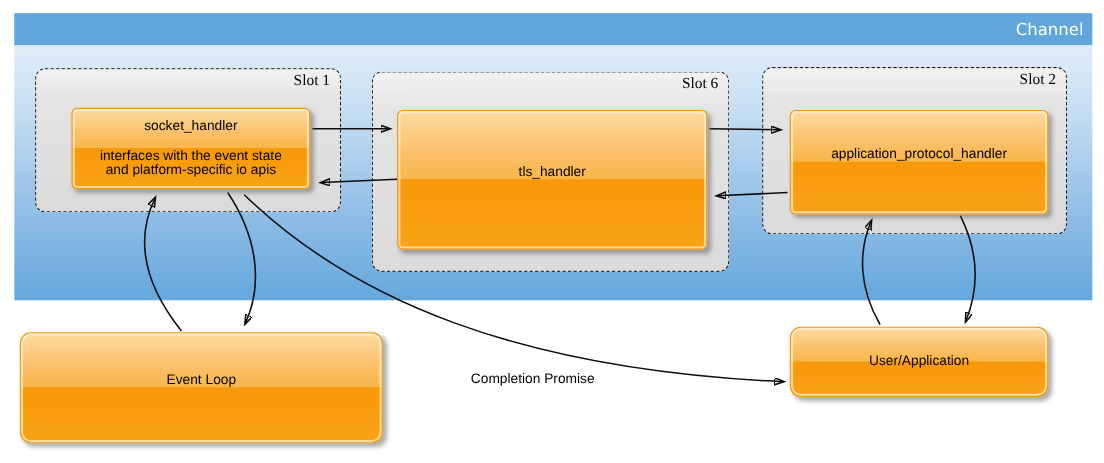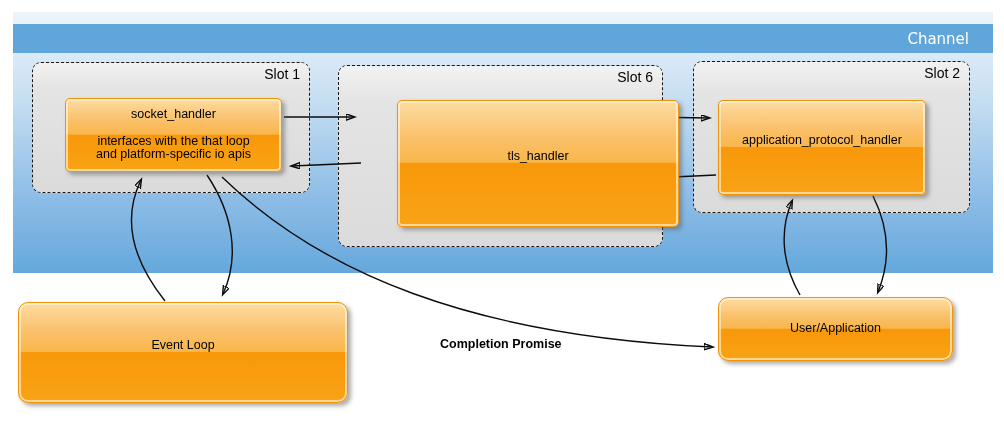--- a/index.html
+++ b/index.html
@@ -9,36 +9,36 @@
   }
   .abs{position:absolute;}
 
   
   .channel{
     left:13px;top:12px;width:980px;height:261px;
     background:linear-gradient(180deg,#EDF4FB 0%,#CBE1F3 30%,#8CBCE6 72%,#65A8DC 100%);
     z-index:0;
   }
   .channel-header{
-    position:absolute;left:0;top:12px;width:100%;height:29px;box-sizing:border-box;
+    position:absolute;left:0;top:0;width:100%;height:29px;box-sizing:border-box;
     background:#61A6DB;
     color:#ffffff;font-family:"DejaVu Sans",sans-serif;font-size:15px;
-    display:flex;align-items:center;justify-content:flex-end;padding-right:24px;
+    display:flex;align-items:center;justify-content:flex-end;padding-right:8px;
   }
 
   
   .slot{
     position:absolute;box-sizing:border-box;
     border:1.6px dashed #161616;border-radius:9px;
     background:linear-gradient(180deg,#F2F2F2 0%,#E4E4E4 20%,#DBDBDB 100%);
     z-index:1;
   }
   .slot-label{
     position:absolute;top:3px;right:9px;
-    font-family:Liberation Sans, sans-serif;font-size:14px;color:#000;
+    font-family:Liberation Serif, serif;font-size:14px;color:#000;
   }
 
   
   .obox{
     position:absolute;box-sizing:border-box;
     border:1.5px solid #F0940A;
     background:linear-gradient(180deg,#FDDCA0 0%,#FAC06A 30%,#F9B64A 49%,#F8980A 50%,#F9A316 100%);
     box-shadow:3px 3px 4px rgba(90,90,90,.5), inset 0 0 0 2px rgba(255,246,224,.65);
     display:flex;flex-direction:column;align-items:center;justify-content:center;
     text-align:center;font-size:12.5px;line-height:13.5px;color:#000;
@@ -87,33 +87,33 @@
   <path d="M 716 175 L 652 178" marker-end="url(#ah)"></path>
   <path d="M 165 301 C 134 262 121 221 141 180" marker-end="url(#ah)"></path>
   <path d="M 207 175 C 233 214 240 257 223 294" marker-end="url(#ah)"></path>
   <path d="M 222 177 C 320 272 470 336 712 347" marker-end="url(#ah)"></path>
   <path d="M 800 295 C 781 262 780 229 792 201" marker-end="url(#ah)"></path>
   <path d="M 873 196 C 889 228 891 260 878 292" marker-end="url(#ah)"></path>
 </svg>
 
 <div class="obox handler" style="left:65px;top:98px;width:217px;height:74px;">
   <div class="t">socket_handler</div>
-  <div class="body">interfaces with the that loop
+  <div class="body">interfaces with the event state
 and platform-specific io apis</div>
 </div>
 
-<div class="obox handler" style="left:361px;top:100px;width:282px;height:127px;margin-left:36px;">
+<div class="obox handler" style="left:361px;top:100px;width:282px;height:127px;">
   <div class="t">tls_handler</div>
 </div>
 
-<div class="obox handler" style="left:718px;top:100px;width:208px;height:95px;">
+<div class="obox handler" style="left:718px;top:100px;width:235px;height:95px;">
   <div class="t">application_protocol_handler</div>
 </div>
 
 <div class="obox node" style="left:18px;top:302px;width:330px;height:101px;">
   <div class="t">Event Loop</div>
 </div>
 
 <div class="obox node" style="left:718px;top:297px;width:235px;height:64px;">
   <div>User/Application</div>
 </div>
 
-<div class="edge-label" style="left:440px;top:337px;font-weight:bold;">Completion Promise</div>
+<div class="edge-label" style="left:428px;top:337px;">Completion Promise</div>
 
 </body></html>

